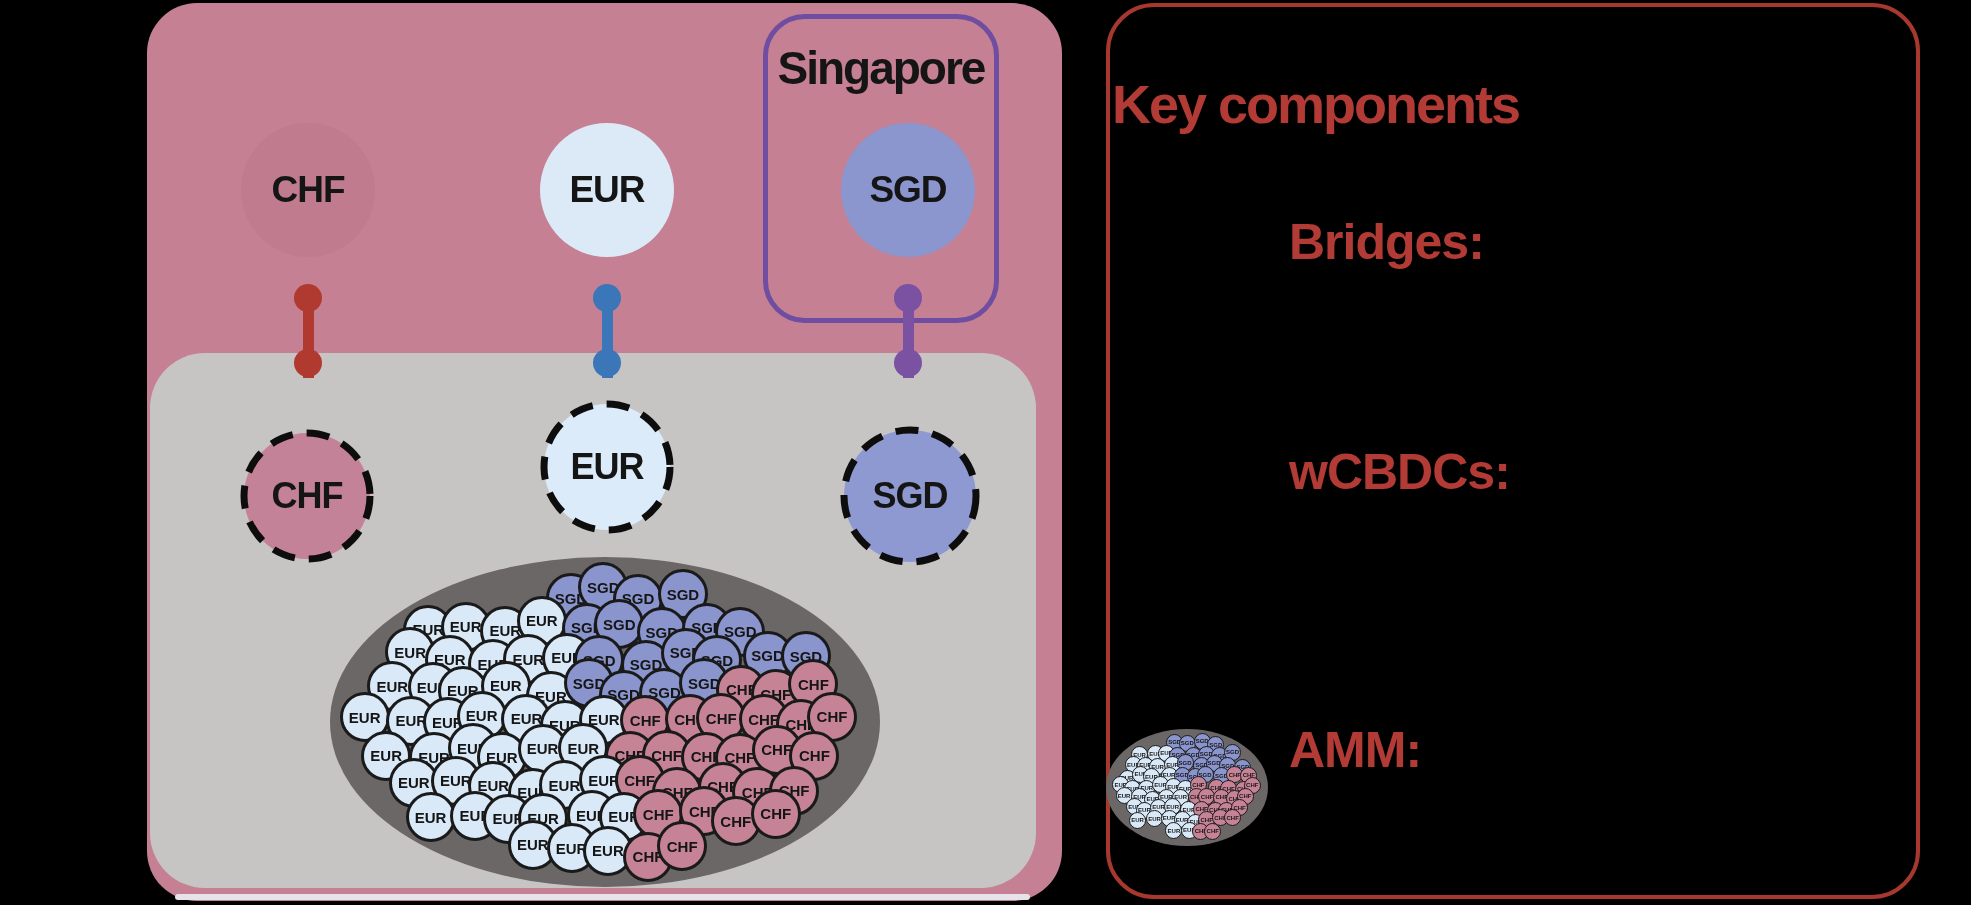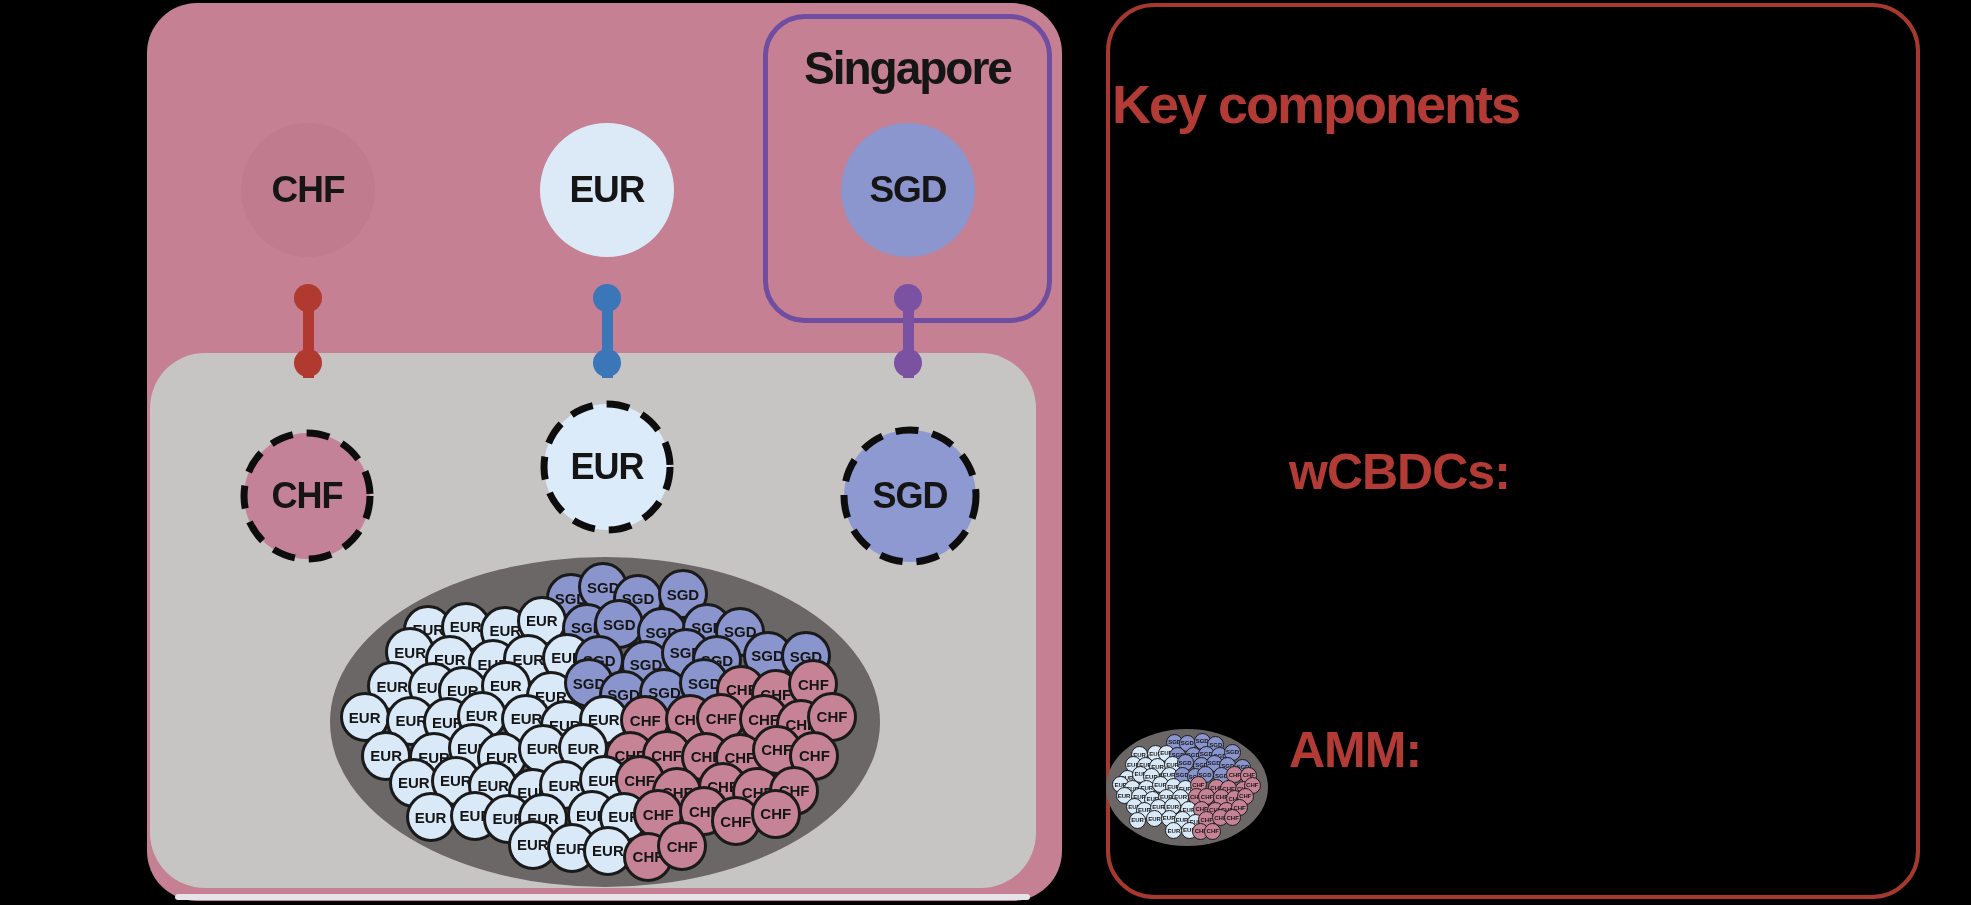--- a/index.html
+++ b/index.html
@@ -61,21 +61,21 @@
   #amm-label{top:714px;}
   #amm-pool-mini{left:-4px;top:722px;width:162px;height:117px;}
 </style>
 </head>
 <body>
 
 <div id="page">
 
   <div id="countries-panel" style="background-color: rgb(197, 129, 147);">
 
-    <div class="country-box" style="left: 616px; width: 289px; border-color: rgb(111, 77, 160);">
+    <div class="country-box" style="left: 616px; width: 236px; border-color: rgb(111, 77, 160);">
       <div class="country-title">Singapore</div>
     </div>
 
     <div class="box-coin" style="left: 94px; background-color: rgb(192, 123, 143);">CHF</div>
     <div class="box-coin" style="left: 393px; background-color: rgb(220, 234, 248);">EUR</div>
     <div class="box-coin" style="left: 694px; background-color: rgb(139, 149, 206);">SGD</div>
 
     <div class="connector" style="left:147px;top:281px;">
       <div class="bar" style="background-color: rgb(176, 58, 47);"></div>
       <div class="dot top" style="background-color: rgb(176, 58, 47);"></div>
@@ -201,20 +201,21 @@
         <div class="pool-coin" style="left: 252.964px; top: 268.985px; width: 50px; height: 50px; background: rgb(217, 233, 248); border: 3px solid rgb(26, 26, 26); font-size: 15px; color: rgb(21, 21, 21);">EUR</div>
         <div class="pool-coin" style="left: 292.973px; top: 274.523px; width: 50px; height: 50px; background: rgb(199, 131, 150); border: 3px solid rgb(26, 26, 26); font-size: 15px; color: rgb(21, 21, 21);">CHF</div>
         <div class="pool-coin" style="left: 327.211px; top: 264.147px; width: 50px; height: 50px; background: rgb(199, 131, 150); border: 3px solid rgb(26, 26, 26); font-size: 15px; color: rgb(21, 21, 21);">CHF</div>
       </div>
 
     <div id="panel-bottom-strip" style="background-color: rgb(231, 227, 234);"></div>
   </div>
 
   <div id="key-components-panel" style="border-color: rgb(166, 56, 46);">
     <div id="key-components-title" style="color: rgb(178, 59, 54);">Key components</div>
+    <div id="bridges-label" class="key-item-label" style="color: rgb(178, 59, 54);">Bridges:</div>
     <div id="wcbdcs-label" class="key-item-label" style="color: rgb(178, 59, 54);">wCBDCs:</div>
     <div id="amm-label" class="key-item-label" style="color: rgb(178, 59, 54);">AMM:</div>
     <div id="amm-pool-mini" class="pool" style="background-color: rgb(107, 103, 103);">
         <div class="pool-coin" style="left: 60.2178px; top: 4.73607px; width: 17px; height: 17px; background: rgb(138, 148, 205); border: 1.5px solid rgb(26, 26, 26); font-size: 6px; color: rgb(21, 21, 21);">SGD</div>
         <div class="pool-coin" style="left: 72.7672px; top: 5.88336px; width: 17px; height: 17px; background: rgb(138, 148, 205); border: 1.5px solid rgb(26, 26, 26); font-size: 6px; color: rgb(21, 21, 21);">SGD</div>
         <div class="pool-coin" style="left: 87.7275px; top: 3.71609px; width: 17px; height: 17px; background: rgb(138, 148, 205); border: 1.5px solid rgb(26, 26, 26); font-size: 6px; color: rgb(21, 21, 21);">SGD</div>
         <div class="pool-coin" style="left: 101.249px; top: 7.10144px; width: 17px; height: 17px; background: rgb(138, 148, 205); border: 1.5px solid rgb(26, 26, 26); font-size: 6px; color: rgb(21, 21, 21);">SGD</div>
         <div class="pool-coin" style="left: 24.9727px; top: 17.174px; width: 17px; height: 17px; background: rgb(217, 233, 248); border: 1.5px solid rgb(26, 26, 26); font-size: 6px; color: rgb(21, 21, 21);">EUR</div>
         <div class="pool-coin" style="left: 41.1719px; top: 16.141px; width: 17px; height: 17px; background: rgb(217, 233, 248); border: 1.5px solid rgb(26, 26, 26); font-size: 6px; color: rgb(21, 21, 21);">EUR</div>
         <div class="pool-coin" style="left: 52.0809px; top: 15.7646px; width: 17px; height: 17px; background: rgb(217, 233, 248); border: 1.5px solid rgb(26, 26, 26); font-size: 6px; color: rgb(21, 21, 21);">EUR</div>

